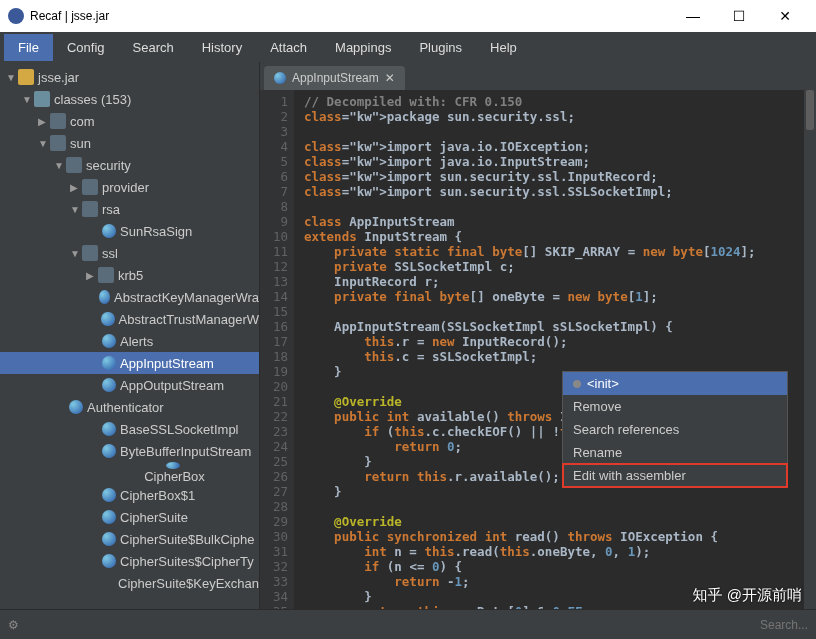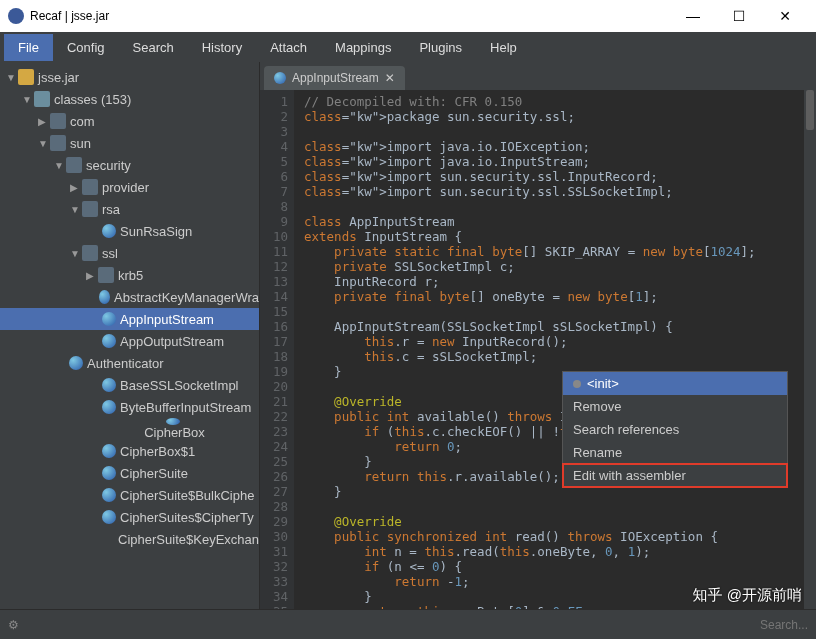--- a/index.html
+++ b/index.html
@@ -27,21 +27,21 @@
 .ticon.cls { width:14px; height:14px; border-radius: 50%; background: radial-gradient(circle at 30% 30%, #7ec8e3, #2a5aa8); }
 
 .editor { flex: 1; background: #2b2b2b; display: flex; flex-direction: column; }
 .tabbar { height: 28px; background: #3c3f41; display: flex; align-items: flex-end; padding-left: 4px; font-size: 12px; }
 .tab { background: #515658; padding: 5px 10px; border-radius: 4px 4px 0 0; display: flex; align-items: center; gap: 6px; }
 .tab .cls-tab-icon { width: 12px; height: 12px; border-radius: 50%; background: radial-gradient(circle at 30% 30%, #7ec8e3, #2a5aa8); }
 .tab .close { font-size: 12px; color: #ccc; }
 
 .code-wrap { flex: 1; display: flex; overflow: hidden; font-family: Consolas, monospace; font-size: 12.5px; line-height: 15px; position: relative; }
 .gutter { width: 34px; background: #313335; color: #606366; text-align: right; padding: 4px 6px 4px 0; }
-.code { flex: 1; padding: 4px 0 4px 10px; color: #a9b7c6; white-space: pre; overflow: hidden; }
+.code { flex: 1; padding: 4px 0 4px 10px; color: #a9b7c6; white-space: pre; overflow: hidden; font-weight: bold; }
 .kw { color: #cc7832; }
 .num { color: #6897bb; }
 .com { color: #808080; }
 .ann { color: #bbb529; }
 
 .vscroll { position: absolute; right: 0; top: 0; bottom: 0; width: 12px; background: #3c3f41; }
 .vscroll .thumb { position: absolute; left: 2px; right: 2px; top: 0; height: 40px; background: #5e5e5e; border-radius: 2px; }
 
 .ctxmenu { position: absolute; right: 28px; top: 371px; width: 226px; background: #3c3f41; border: 1px solid #555; font-size: 13px; z-index: 10; }
 .ctxmenu .mi { padding: 4px 10px; color: #ccc; display: flex; align-items: center; gap: 6px; }
@@ -128,20 +128,30 @@
       <div class="tree-row" style="padding-left:86px">
           <span class="arrow">▶</span>
           <span class="ticon pkg"></span>
           <span>krb5</span>
         </div>
       <div id="ssl-classes">
           <div class="tree-row" style="padding-left: 90px;">
             <span class="arrow"></span>
             <span class="ticon cls"></span>
             <span>AbstractKeyManagerWra</span>
+          </div>
+          <div class="tree-row" style="padding-left: 90px;">
+            <span class="arrow"></span>
+            <span class="ticon cls"></span>
+            <span>AbstractTrustManagerW</span>
+          </div>
+          <div class="tree-row" style="padding-left: 90px;">
+            <span class="arrow"></span>
+            <span class="ticon cls"></span>
+            <span>Alerts</span>
           </div>
           <div class="tree-row sel" style="padding-left: 90px;">
             <span class="arrow"></span>
             <span class="ticon cls"></span>
             <span>AppInputStream</span>
           </div>
           <div class="tree-row" style="padding-left: 90px;">
             <span class="arrow"></span>
             <span class="ticon cls"></span>
             <span>AppOutputStream</span>

